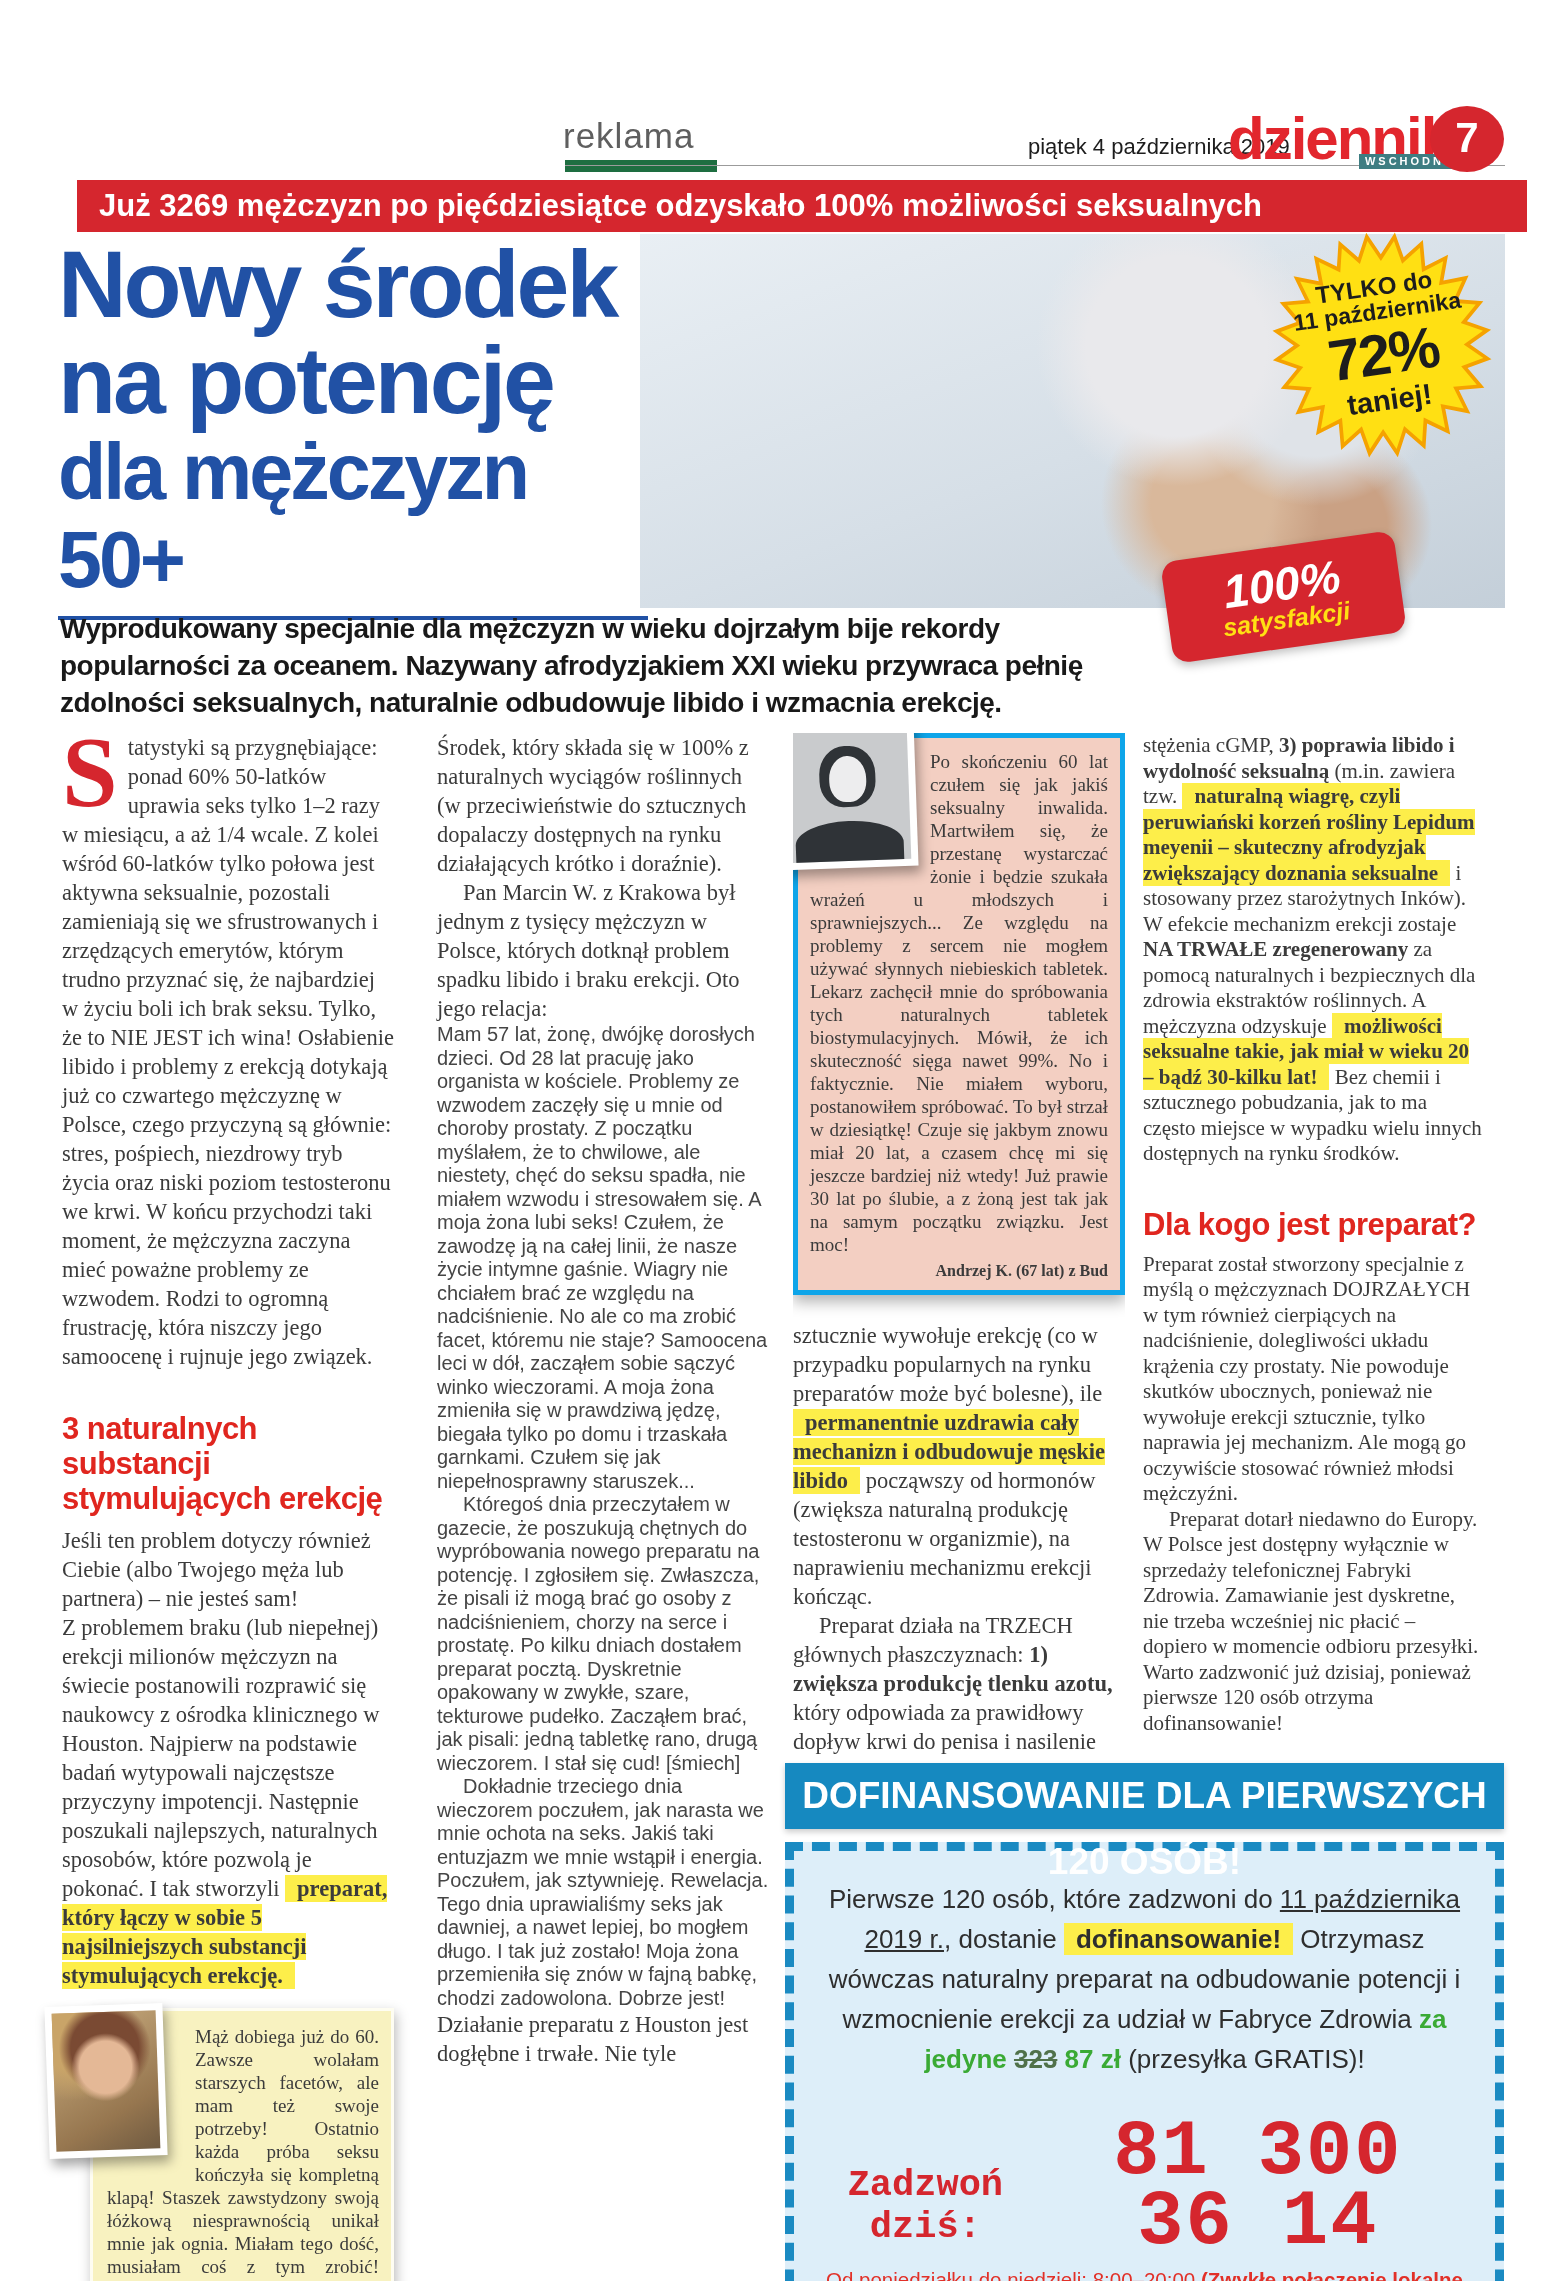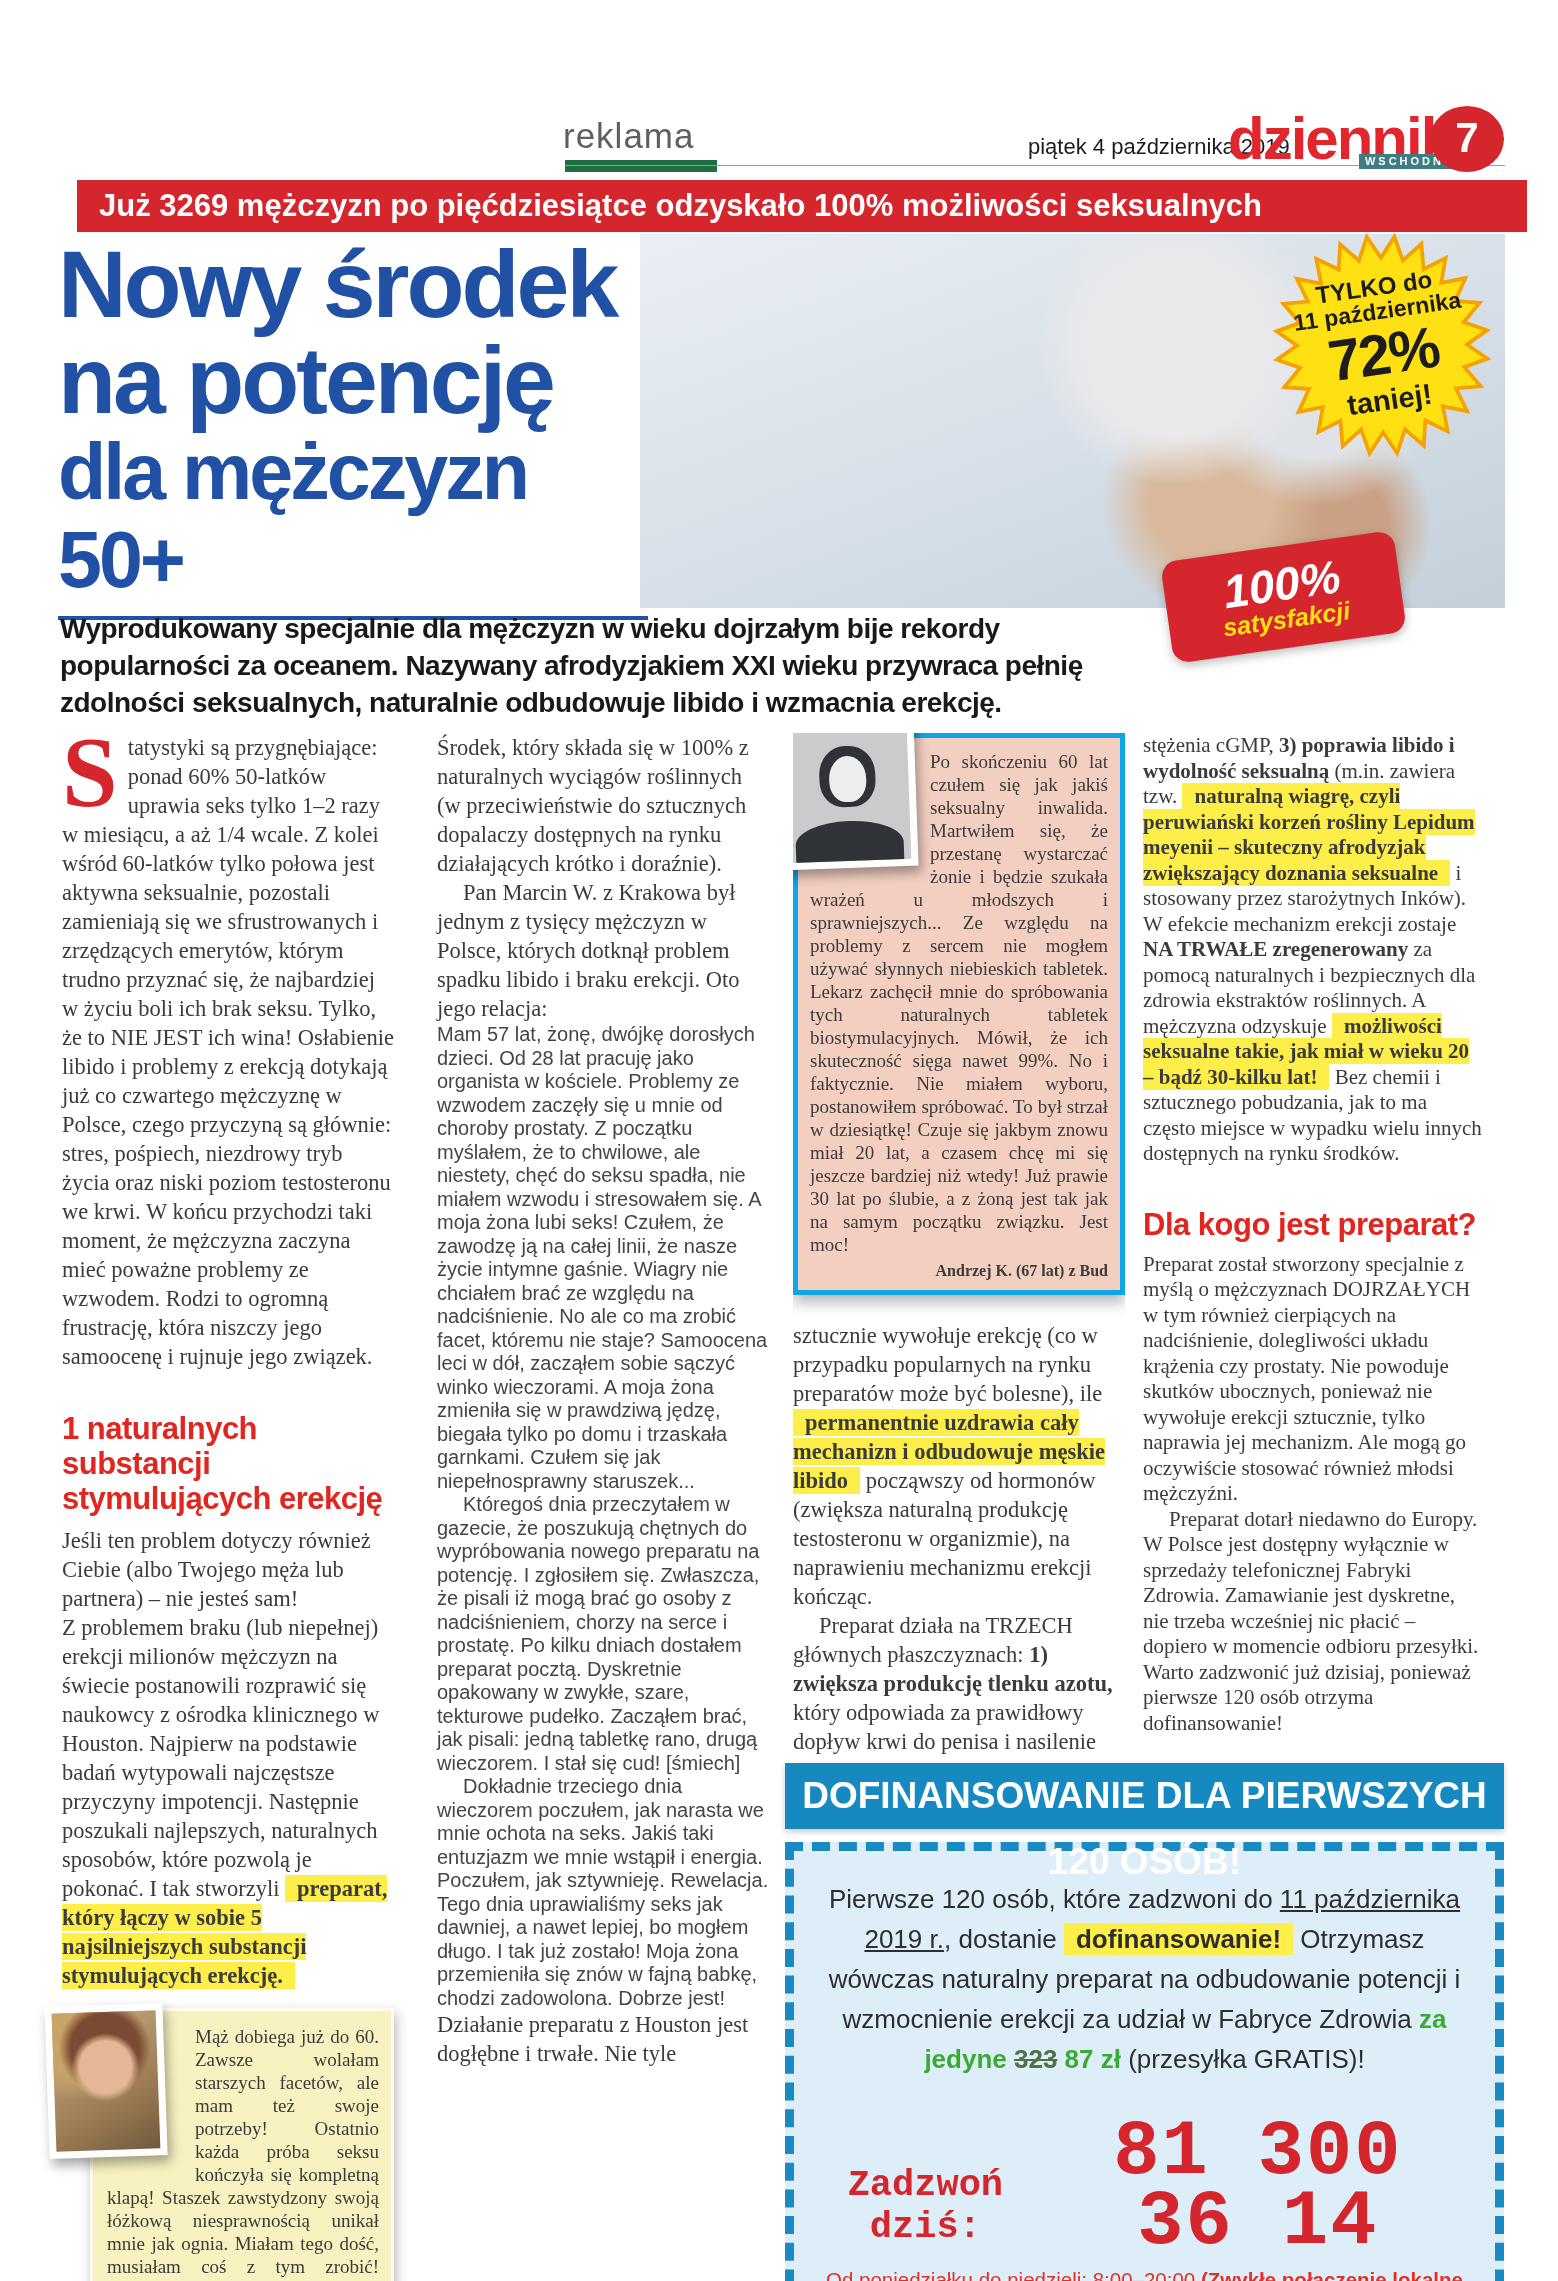--- a/index.html
+++ b/index.html
@@ -163,21 +163,21 @@
 
   <div class="sat" data-interactable="false">
     <div class="sat-big" data-interactable="false">100%</div>
     <div class="sat-small" data-interactable="false">satysfakcji</div>
   </div>
 
   <p class="intro" data-interactable="false">Wyprodukowany specjalnie dla mężczyzn w wieku dojrzałym bije rekordy popularności za oceanem. Nazywany afrodyzjakiem XXI wieku przywraca pełnię zdolności seksualnych, naturalnie odbudowuje libido i wzmacnia erekcję.</p>
 
   <div class="col col1" data-interactable="false">
     <p data-interactable="false"><span class="dropcap" data-interactable="false">S</span><span data-interactable="false">tatystyki są przygnębiające: ponad 60% 50-latków uprawia seks tylko 1–2 razy w miesiącu, a aż 1/4 wcale. Z kolei wśród 60-latków tylko połowa jest aktywna seksualnie, pozostali zamieniają się we sfrustrowanych i zrzędzących emerytów, którym trudno przyznać się, że najbardziej w życiu boli ich brak seksu. Tylko, że to NIE JEST ich wina! Osłabienie libido i problemy z erekcją dotykają już co czwartego mężczyznę w Polsce, czego przyczyną są głównie: stres, pośpiech, niezdrowy tryb życia oraz niski poziom testosteronu we krwi. W końcu przychodzi taki moment, że mężczyzna zaczyna mieć poważne problemy ze wzwodem. Rodzi to ogromną frustrację, która niszczy jego samoocenę i rujnuje jego związek.</span></p>
-    <h2 class="red-h" data-interactable="false">1 naturalnych substancji stymulujących erekcję</h2>
+    <h2 class="red-h" data-interactable="false">3 naturalnych substancji stymulujących erekcję</h2>
     <p data-interactable="false">Jeśli ten problem dotyczy również Ciebie (albo Twojego męża lub partnera) – nie jesteś sam!</p>
     <p data-interactable="false"><span>Z problemem braku (lub niepełnej) erekcji milionów mężczyzn na świecie postanowili rozprawić się naukowcy z ośrodka klinicznego w Houston. Najpierw na podstawie badań wytypowali najczęstsze przyczyny impotencji. Następnie poszukali najlepszych, naturalnych sposobów, które pozwolą je pokonać. I tak stworzyli </span><span class="seg-hl">preparat, który łączy w sobie 5 najsilniejszych substancji stymulujących erekcję.</span></p>
     <div class="iwona-box" data-interactable="false">
       <div class="iwona-photo photo-frame" data-interactable="false">
         <div class="iwona-img" data-interactable="false"></div>
       </div>
       <span class="float-sp" data-interactable="false"></span>
       <span data-interactable="false">Mąż dobiega już do 60. Zawsze wolałam starszych facetów, ale mam też swoje potrzeby! Ostatnio każda próba seksu kończyła się kompletną klapą! Staszek zawstydzony swoją łóżkową niesprawnością unikał mnie jak ognia. Miałam tego dość, musiałam coś z tym zrobić! Szukałam, szukałam i w końcu natrafiłam na ten preparat. Już po jednej tabletce zażytej przez męża wreszcie poczułam co to porządny seks! A teraz po 3 tygodniach nie mogę wyjść z zachwytu. Każdego wieczora po parę godzin, znowu czuje się jak nastolatka!</span>
       
     </div>

